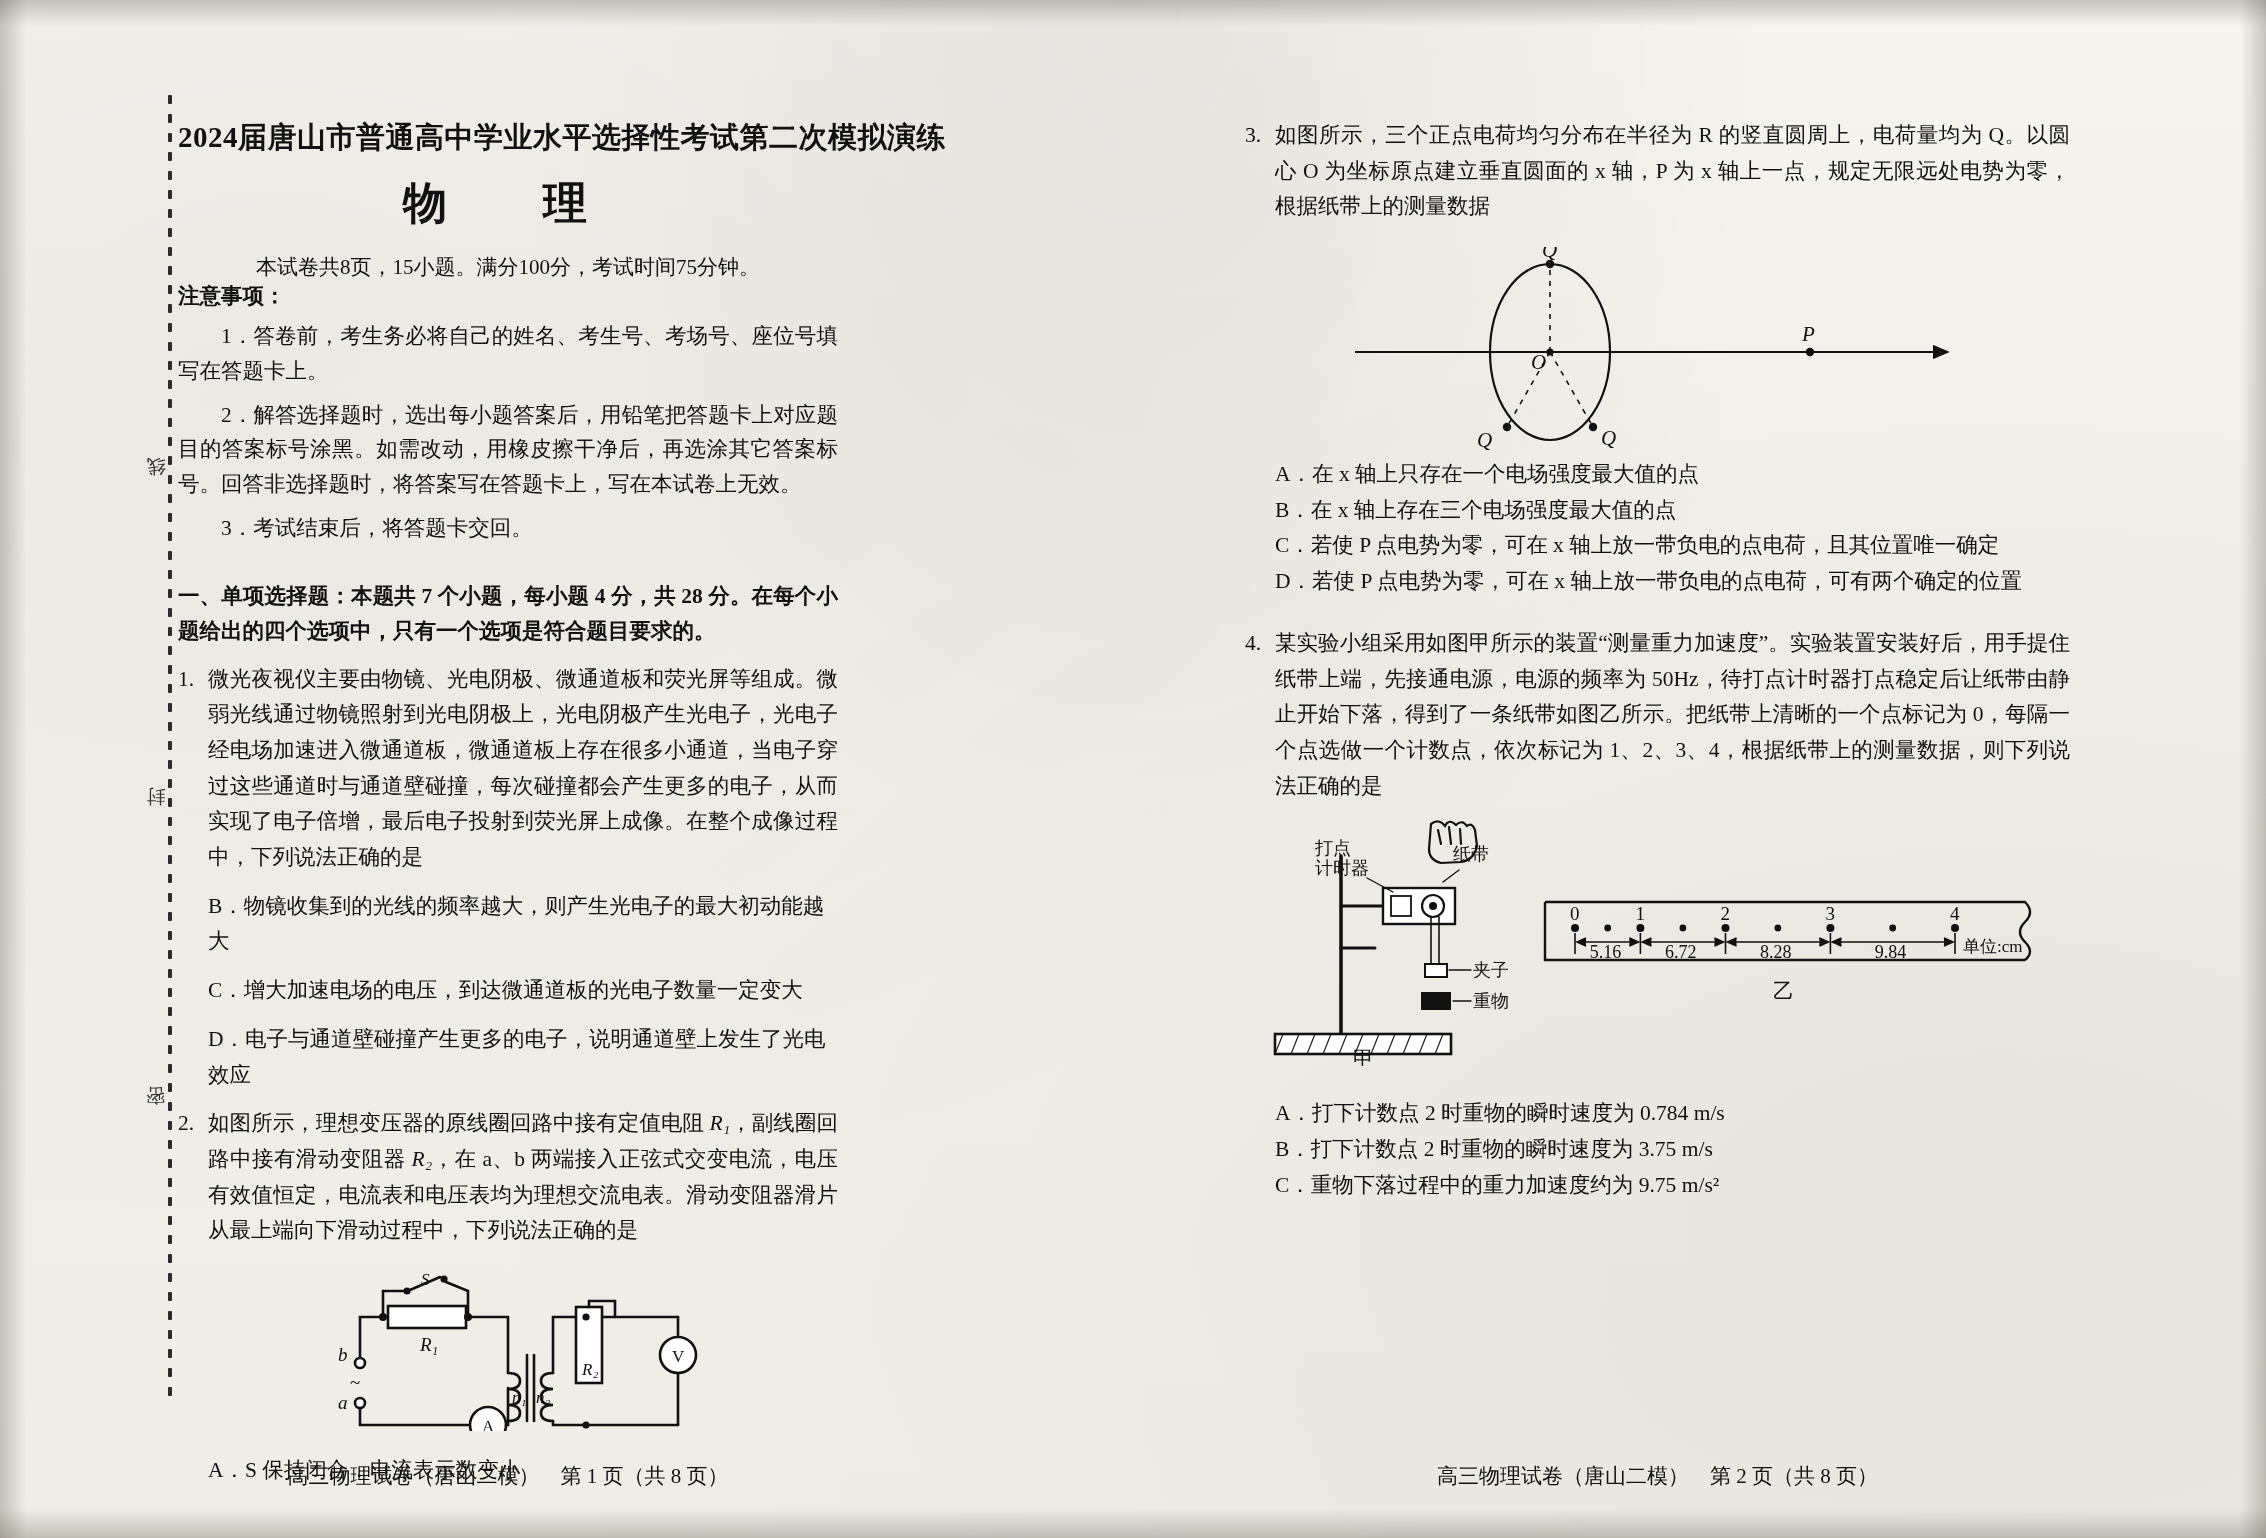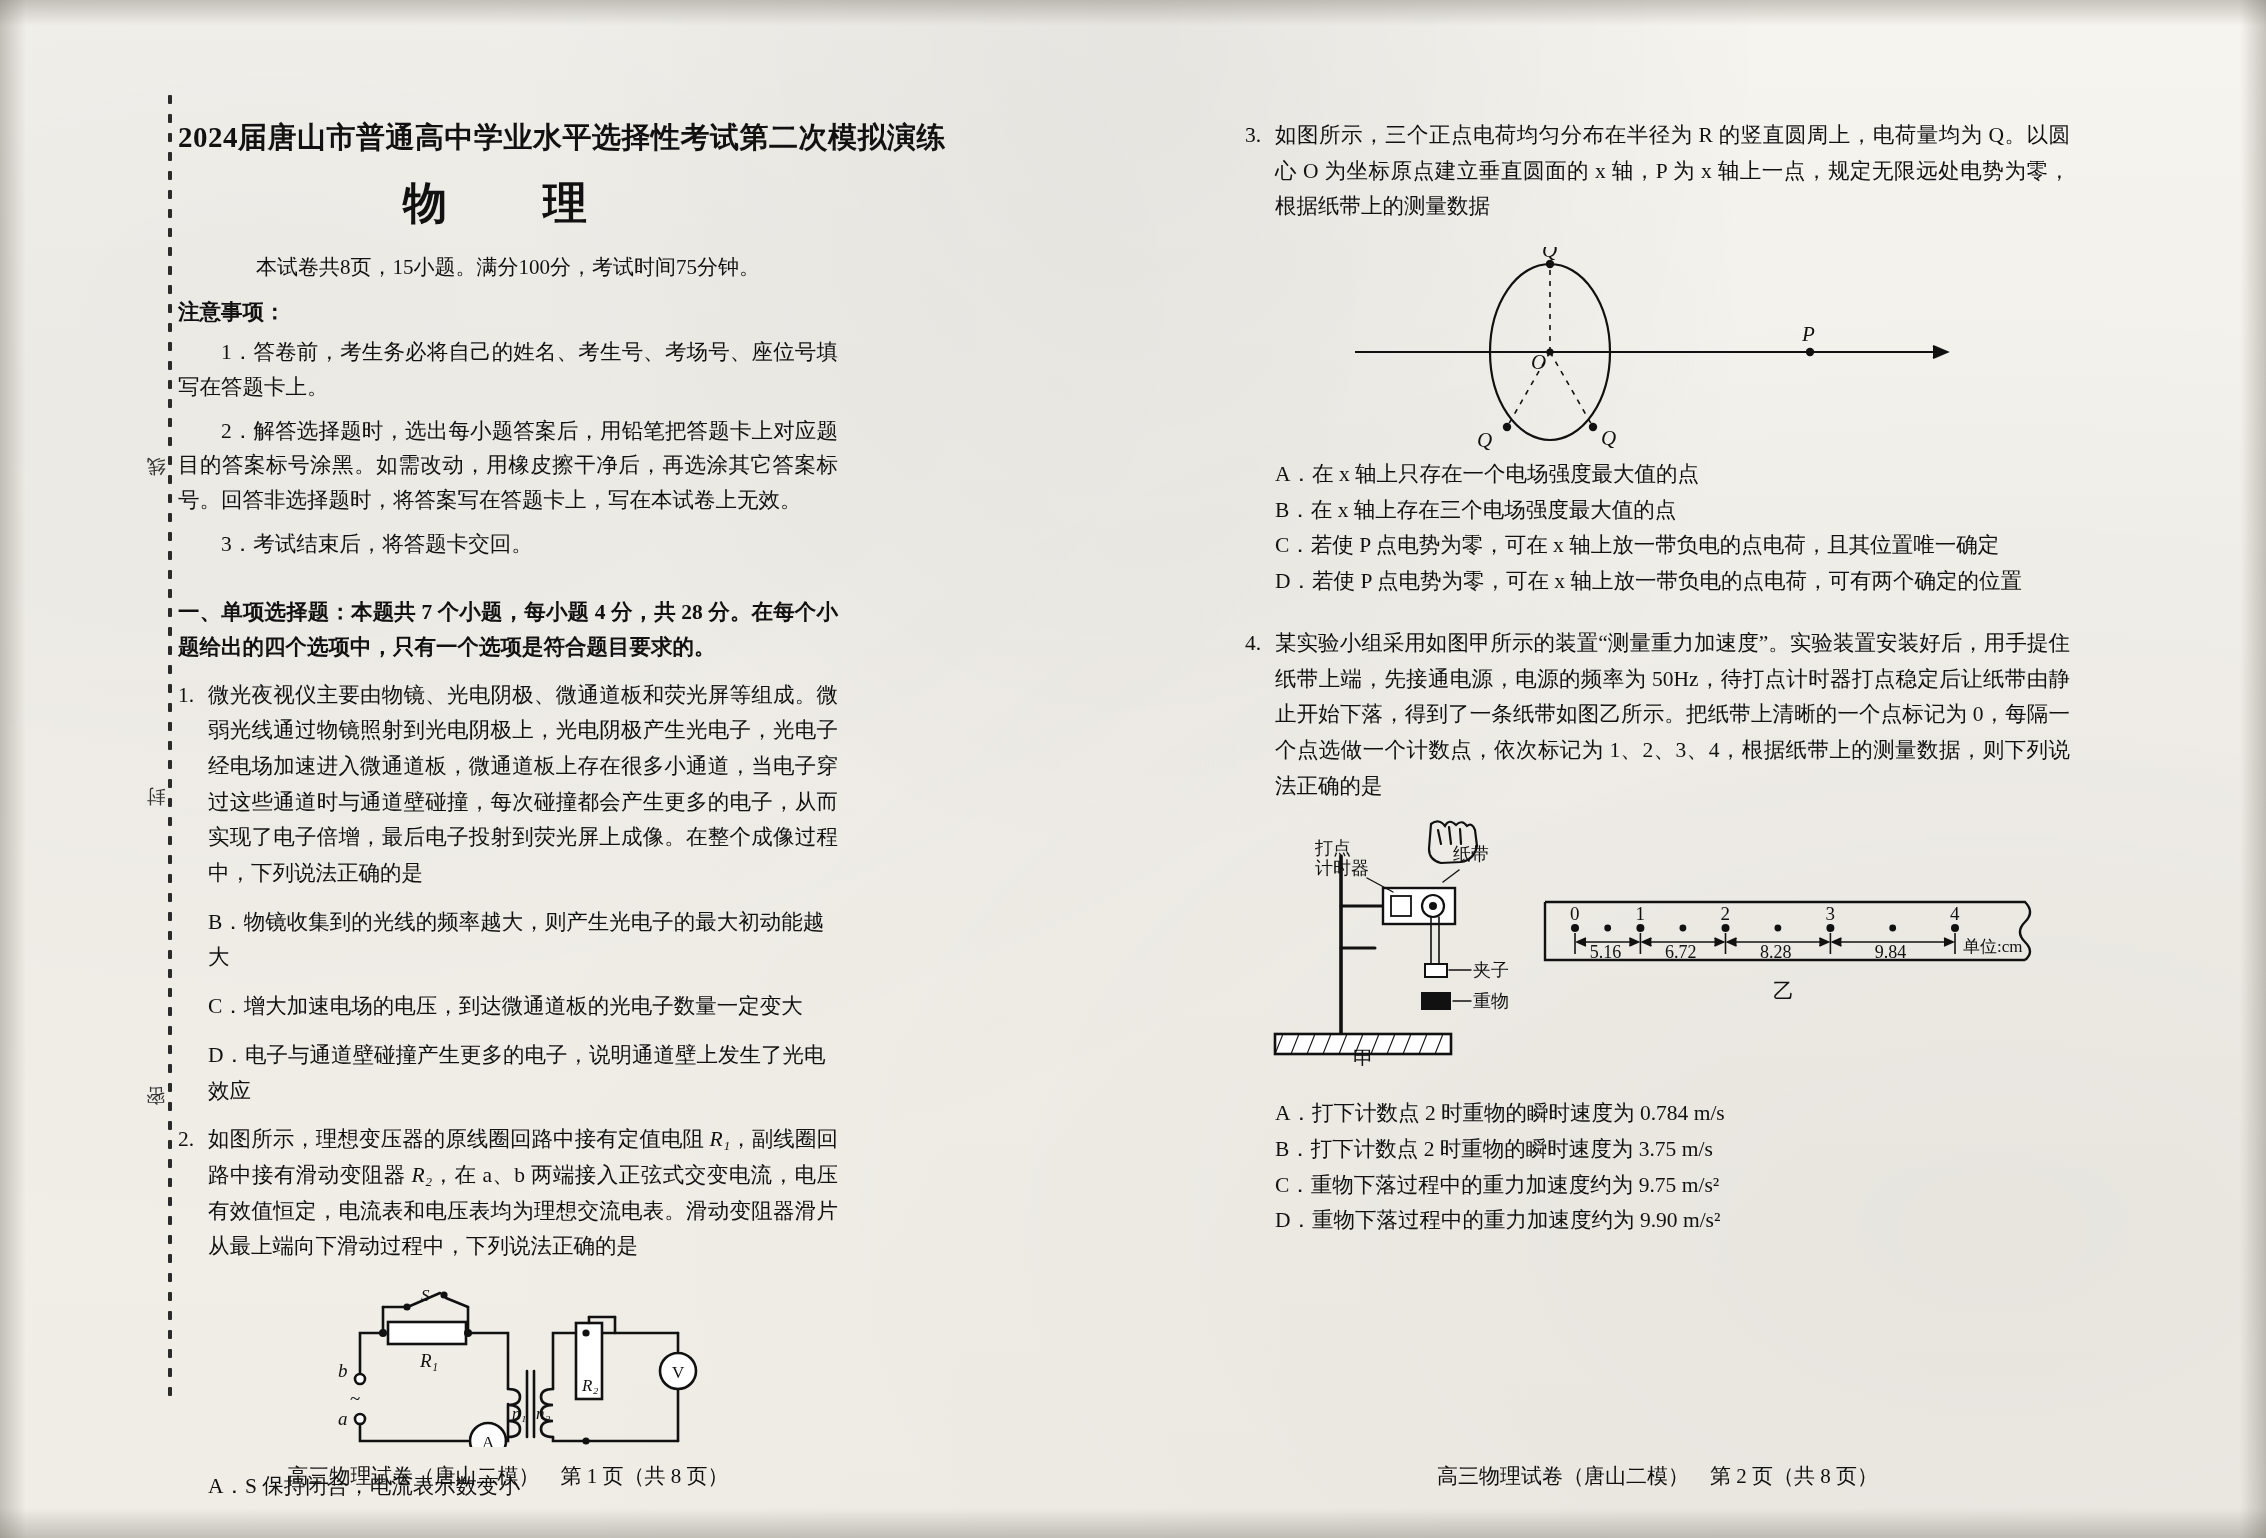--- a/index.html
+++ b/index.html
@@ -52,21 +52,21 @@
   .subject {
     font-weight:700;
     font-size: 44px;
     text-align:center;
     letter-spacing: 26px;
     margin-top: 16px;
   }
   .meta {
     font-size:21px; text-align:center; margin-top:20px;
   }
-  .note-head { font-weight:700; font-size:21.5px; margin-top:16px; }
+  .note-head { font-weight:700; font-size:21.5px; margin-top:0; }
   .para { font-size:21.5px; line-height:1.62; margin-top:9px; text-align:justify; }
   .indent2 { text-indent: 2em; }
   .sec-head { font-size:21.5px; font-weight:700; line-height:1.62; margin-top:33px; text-align:justify; }
   .qitem { font-size:21.5px; line-height:1.66; margin-top:13px; display:flex; }
   .qnum { width:30px; flex:0 0 30px; }
   .qbody { flex:1; text-align:justify; }
   .opt { font-size:21.5px; line-height:1.66; margin-top:13px; padding-left:30px; }
   .opt-r { font-size:21.5px; line-height:1.66; padding-left:30px; }
   em.it { font-style:italic; font-family:"Liberation Serif",serif; }
 
@@ -420,16 +420,15 @@
           <text x="629.7" y="142">9.84</text>
         </g>
       <text x="718" y="136" font-family="Liberation Serif, serif" font-size="17" fill="#111">单位:cm</text>
       <text x="528" y="182" font-family="Liberation Serif, serif" font-size="21" fill="#111">乙</text>
     </svg>
   </div>
 
   <div class="opt-r" style="margin-top:30px;">A．打下计数点 2 时重物的瞬时速度为 0.784 m/s</div>
   <div class="opt-r">B．打下计数点 2 时重物的瞬时速度为 3.75 m/s</div>
   <div class="opt-r">C．重物下落过程中的重力加速度约为 9.75 m/s²</div>
-  <div class="opt-r">D．重物下落过程中的重力加速度约为 9.90 m/s²</div>
 </div>
 
 <div class="footer footerR">高三物理试卷（唐山二模）　第 2 页（共 8 页）</div>
 
 </body></html>

